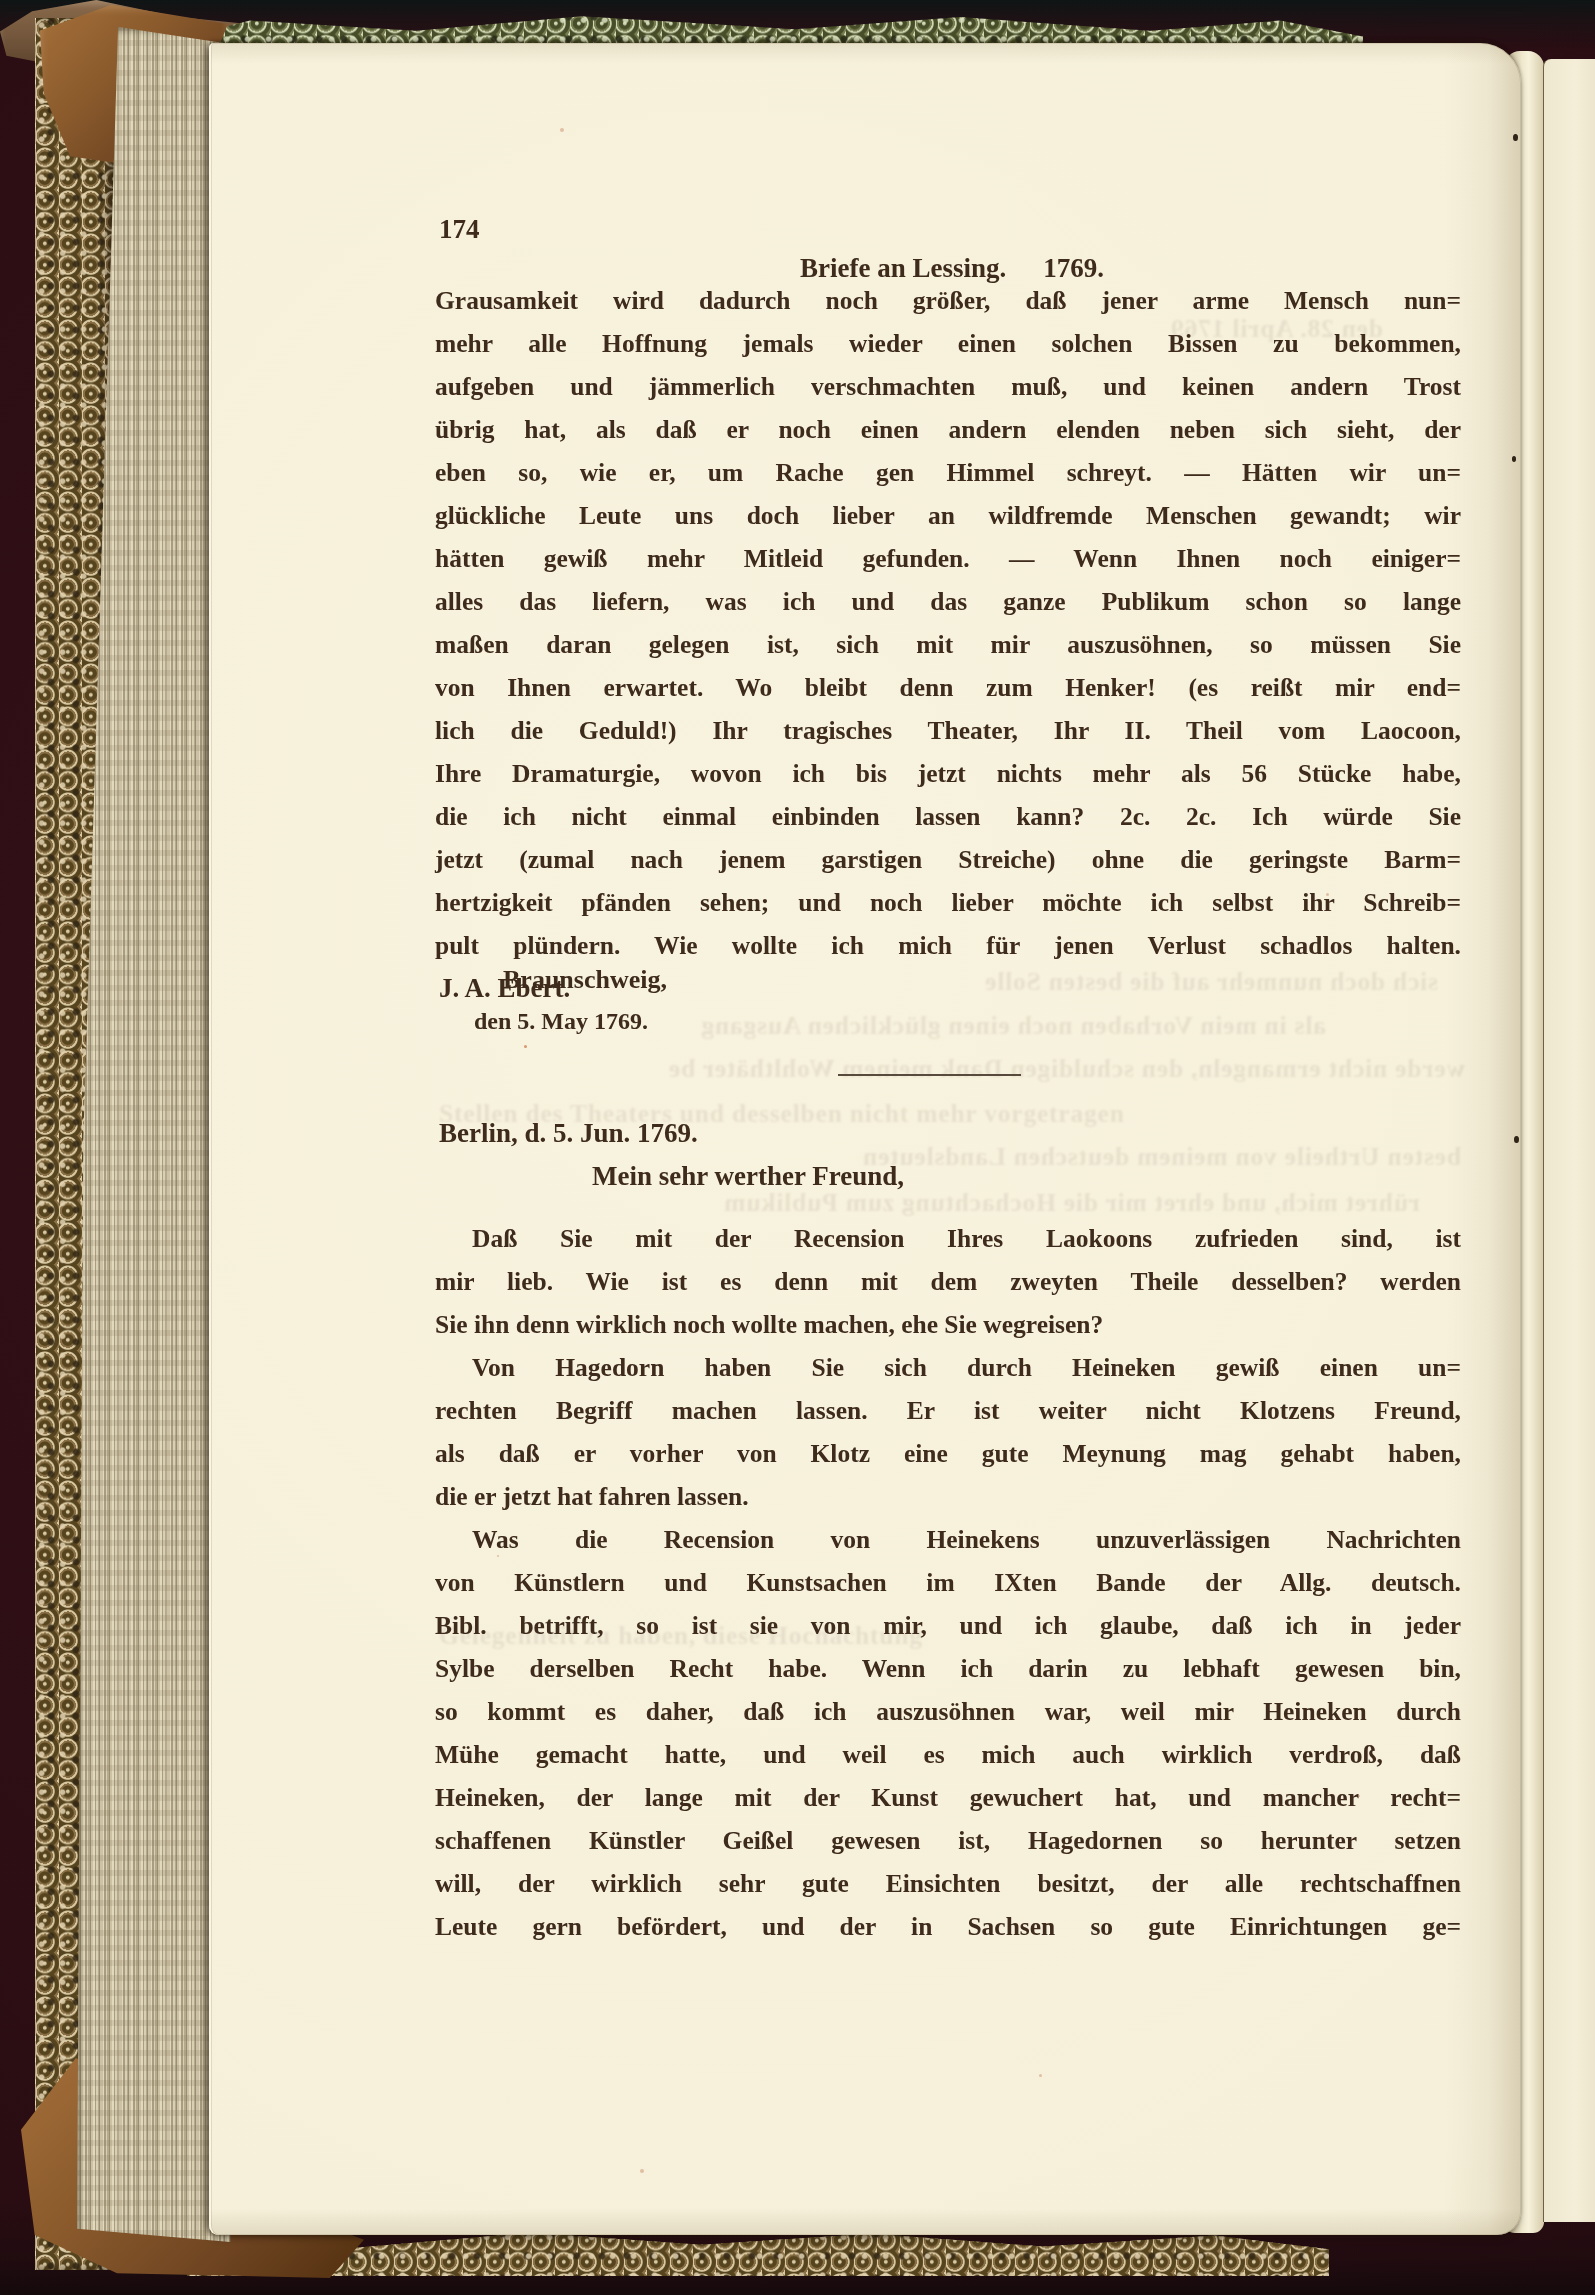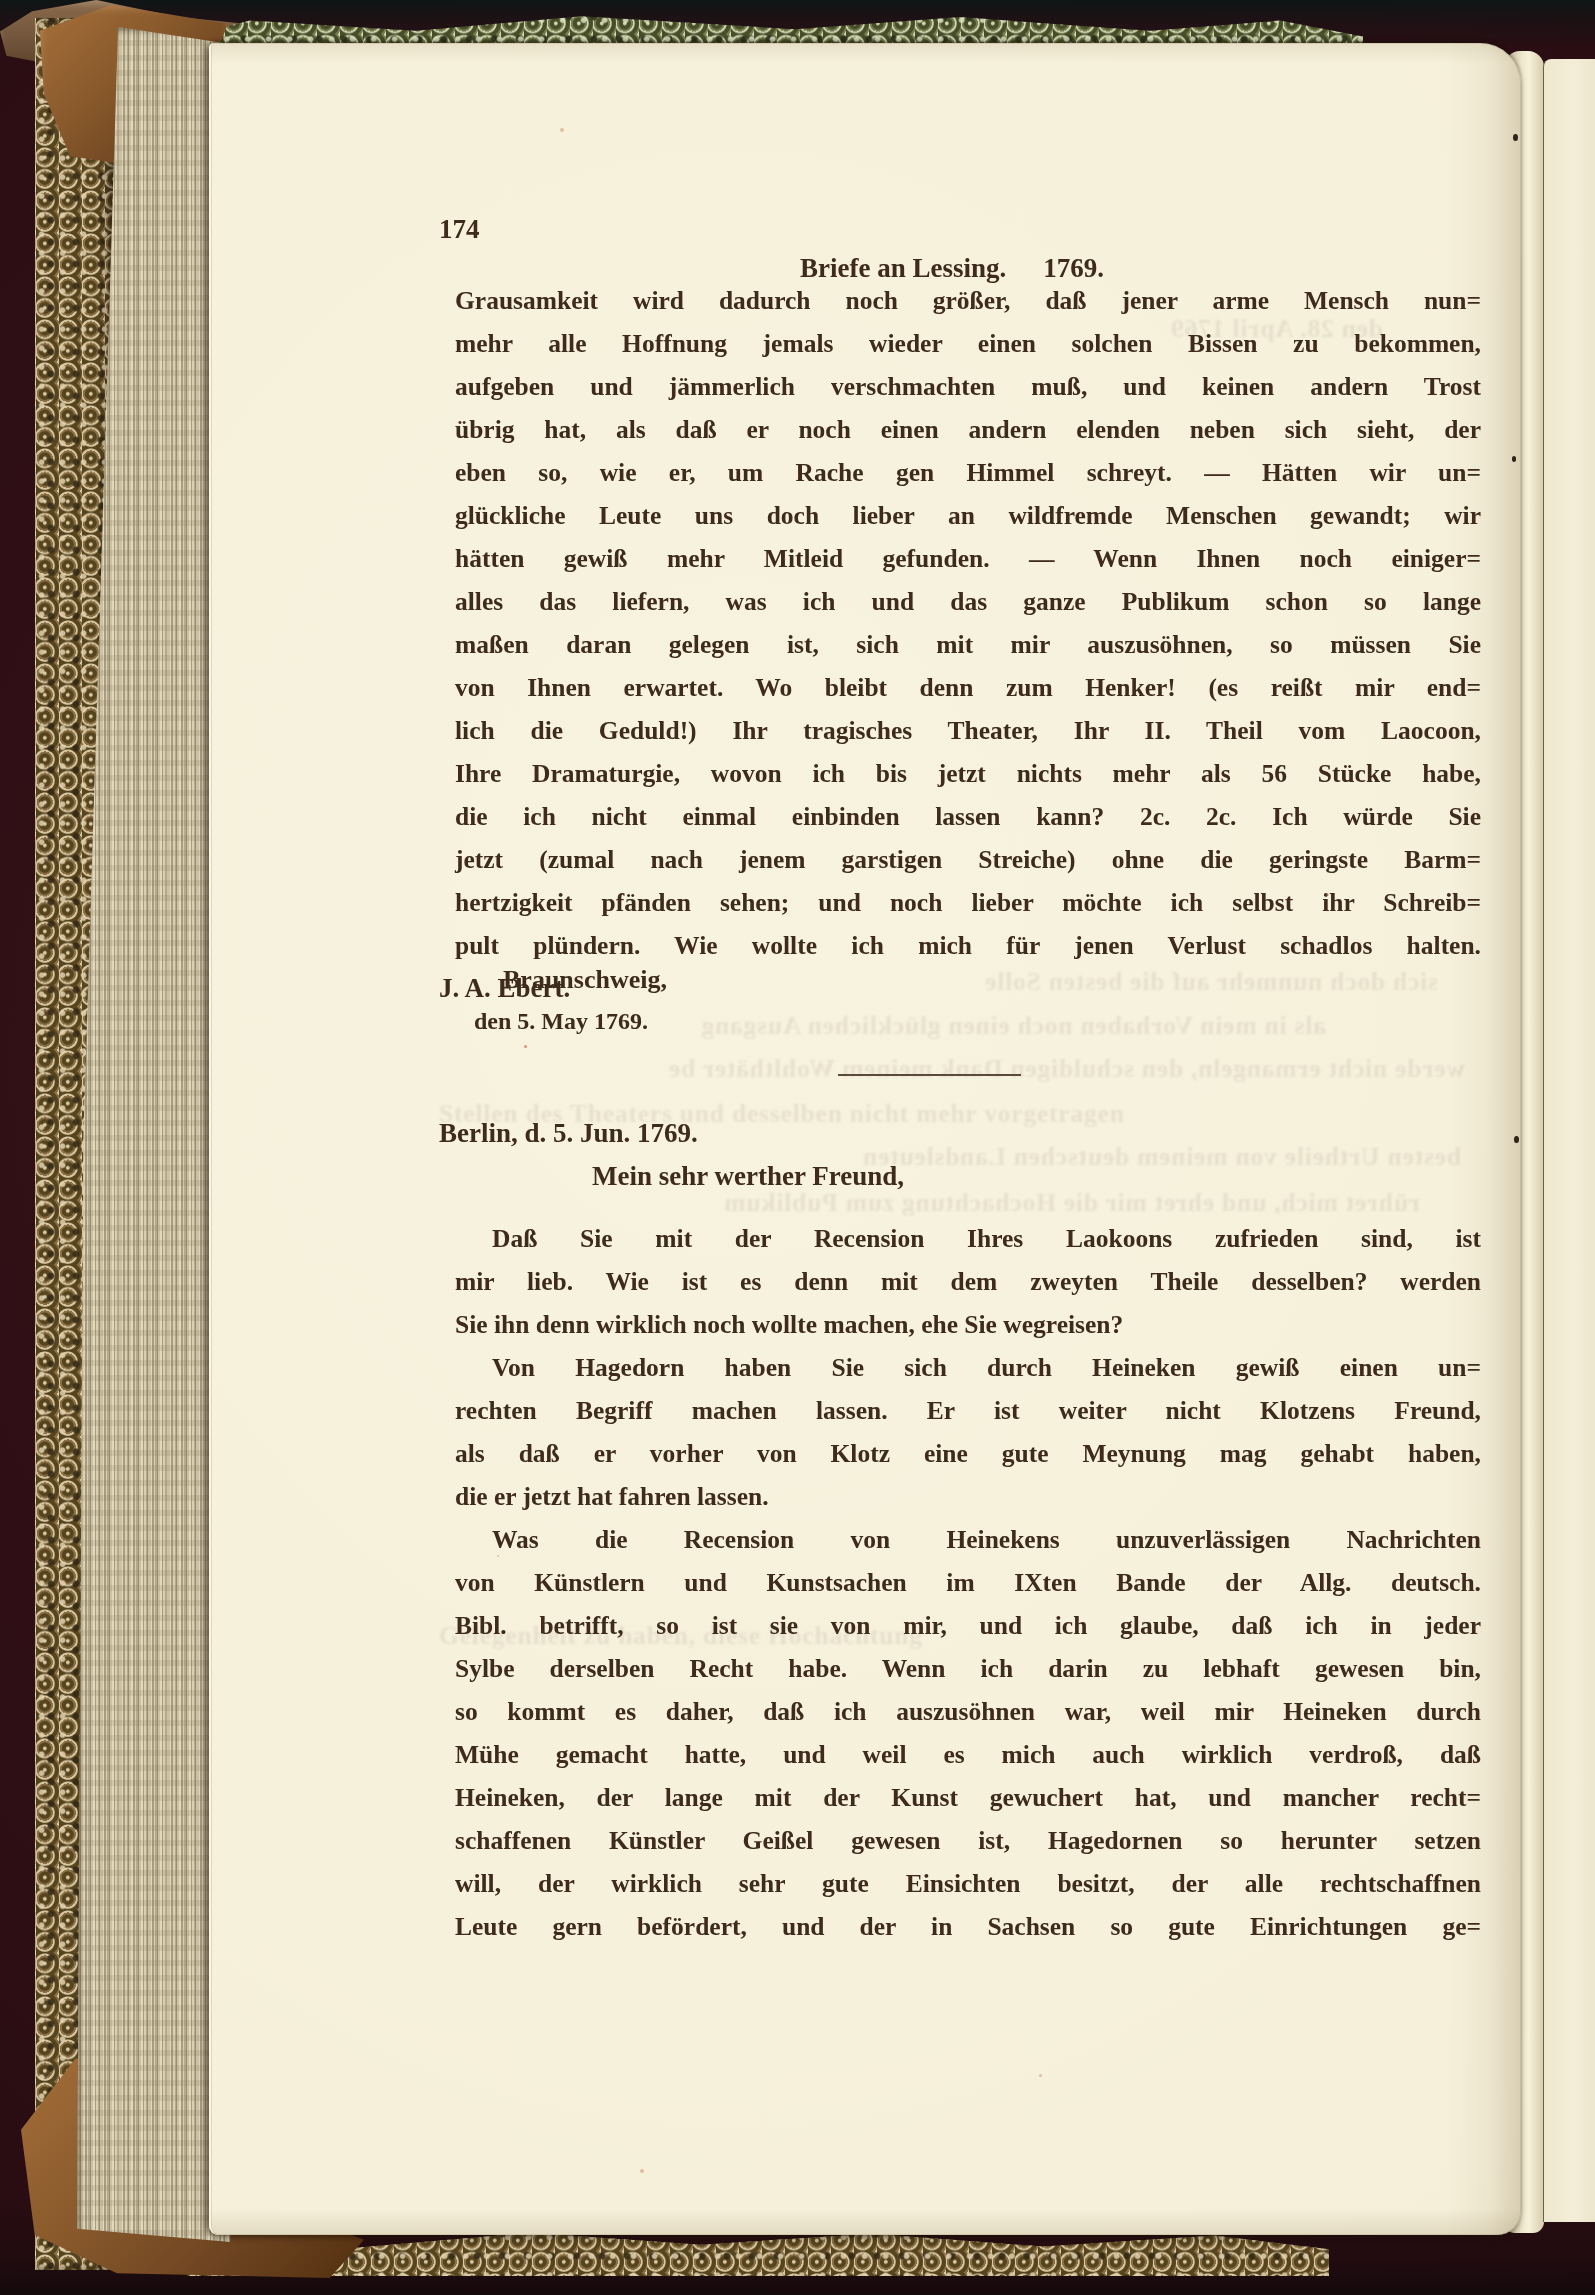--- a/index.html
+++ b/index.html
@@ -94,21 +94,21 @@
       radial-gradient(140% 100% at 40% 40%, #f8f3de 0%, #f6f0da 68%, #efe8cf 100%);
     border-radius:4.8px 41px 24px 9.6px;
     border-left:2.4px solid #fbf5e1;
     box-shadow:-4.8px 0 7.2px -2.4px rgba(28,19,8,.55), 0 -2.4px 4px -1.6px rgba(28,19,8,.45),
                0 4px 7.2px -2.4px rgba(28,19,8,.5), inset 0 0 0 0.8px rgba(120,100,60,.22);
   }
   
   .txt{position:absolute;color:#3e2b1c;font-weight:700;}
   .header-num{left:228px;top:171px;font-size:27px;}
   .header-title{left:228px;top:171px;width:1026px;display:flex;justify-content:center;gap:37px;font-size:27px;margin-top:39px;}
-  .col{left:244px;width:1026px;}
+  .col{left:224px;width:1026px;}
   .line{display:block;height:43px;line-height:43px;font-size:25.5px;
         text-align:justify;text-align-last:justify;}
   .line.noj{text-align:left;text-align-last:left;}
   .line.ind{padding-left:37px;}
   #letter1{top:236px;}
   #letter2{top:1174px;}
   .closing-place{left:292px;top:922px;font-size:26px;}
   .closing-date{left:263px;top:965px;font-size:24px;}
   .signature{left:228px;top:930px;width:1026px;padding-right:112px;box-sizing:border-box;font-size:27px;}
   .divider{position:absolute;left:627px;top:1031px;width:183px;height:2px;background:#584a3c;}

